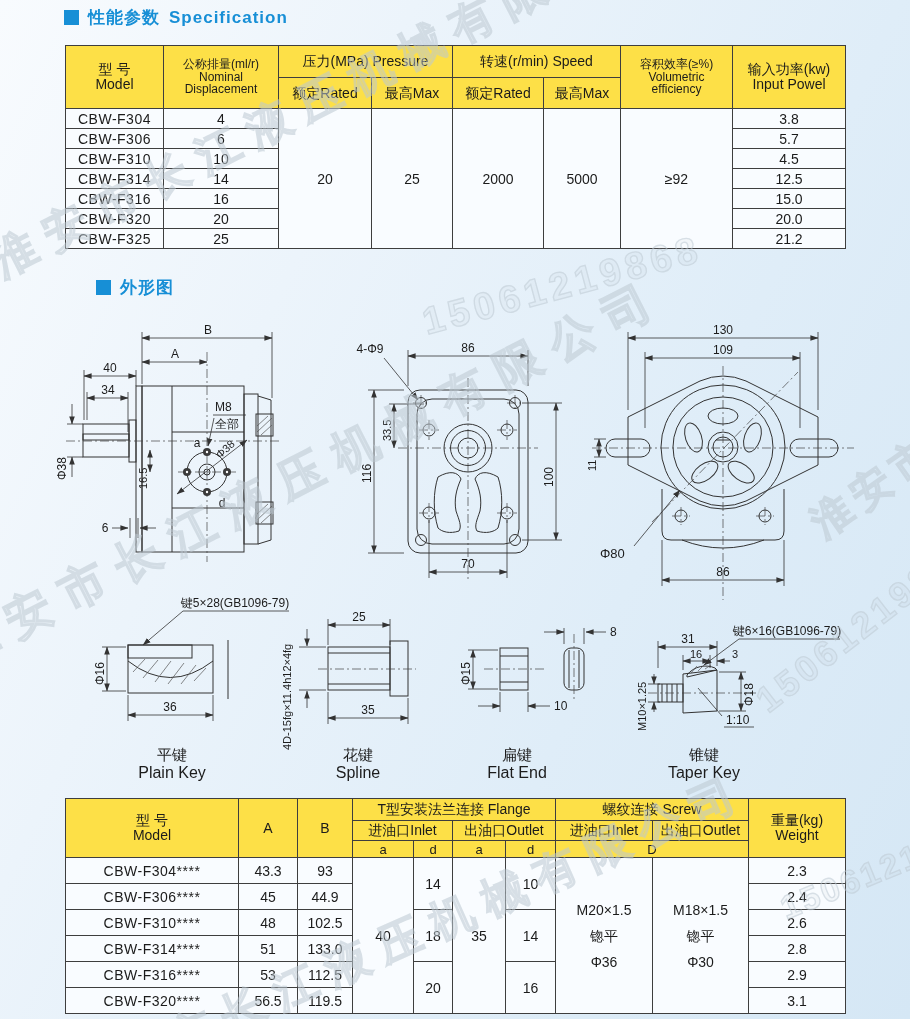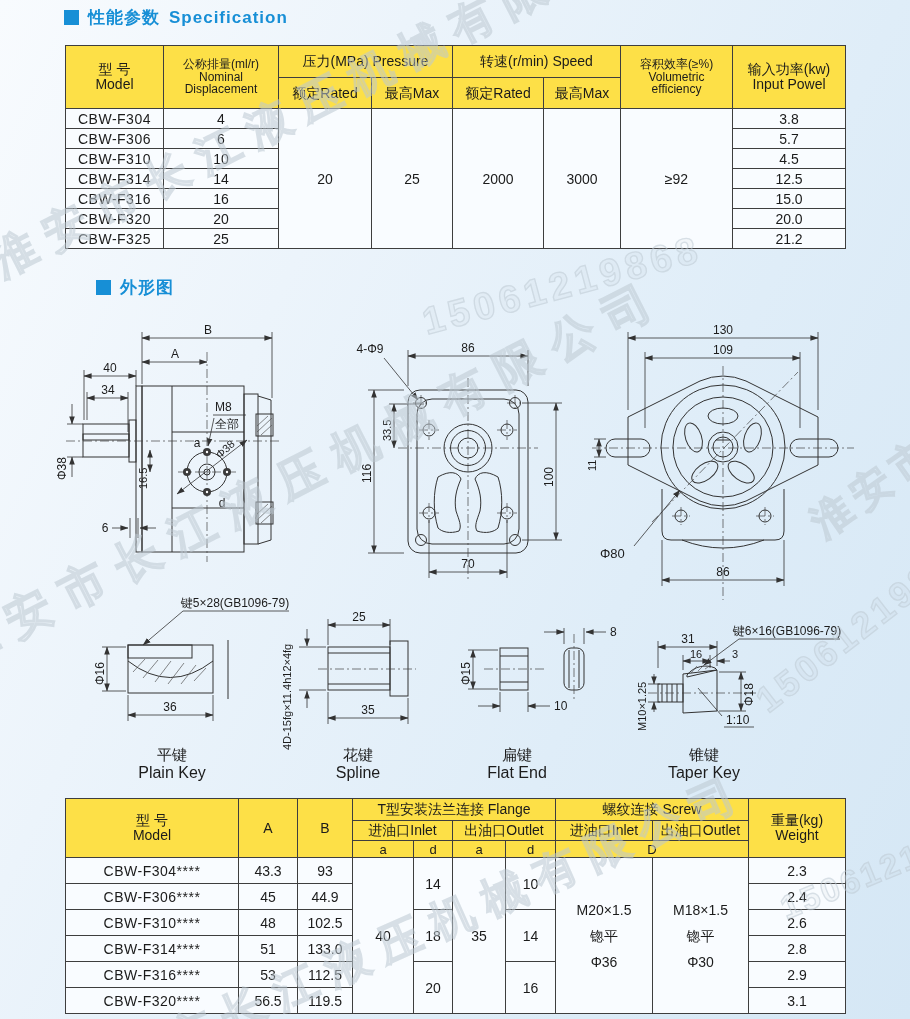--- a/index.html
+++ b/index.html
@@ -114,21 +114,21 @@
       <th>最高Max</th>
       <th>额定Rated</th>
       <th>最高Max</th>
     </tr>
     <tr class="dr">
       <td class="mcell">CBW-F304</td>
       <td>4</td>
       <td rowspan="7">20</td>
       <td rowspan="7">25</td>
       <td rowspan="7">2000</td>
-      <td rowspan="7">3000</td>
+      <td rowspan="7">5000</td>
       <td rowspan="7">≥92</td>
       <td>3.8</td>
     </tr>
     <tr class="dr">
       <td class="mcell">CBW-F306</td>
       <td>6</td>
       <td>5.7</td>
     </tr>
     <tr class="dr">
       <td class="mcell">CBW-F310</td>

